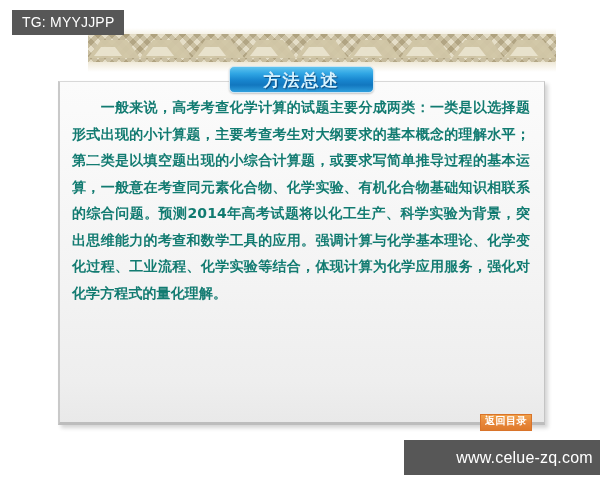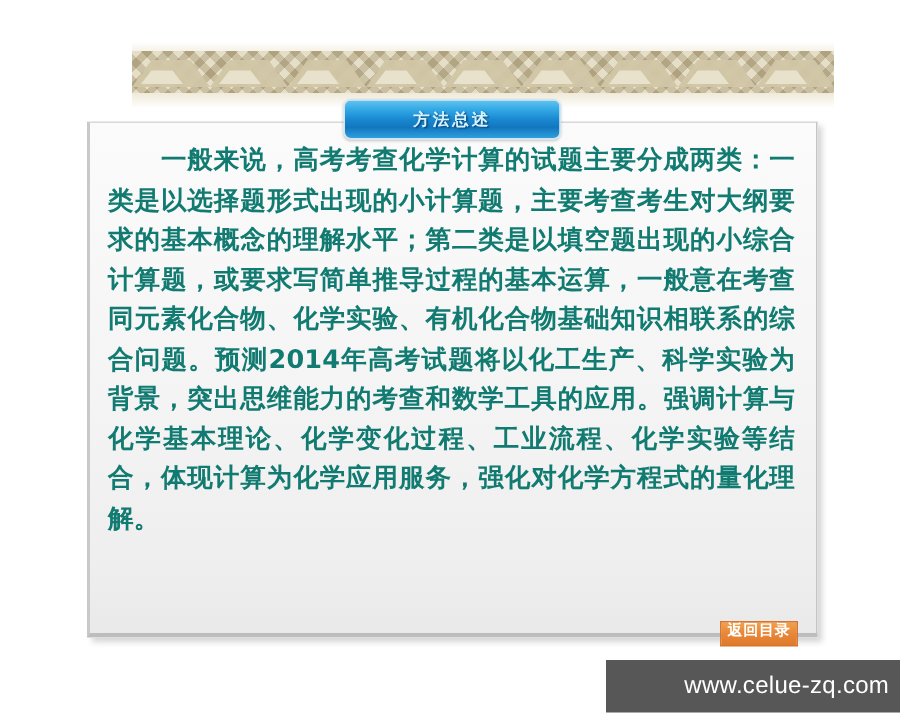--- a/index.html
+++ b/index.html
@@ -143,21 +143,21 @@
     box-shadow: 0 1px 2px rgba(0,0,0,0.22);
     display: flex;
     align-items: center;
     justify-content: center;
     z-index: 30;
     box-sizing: border-box;
   }
   .title-badge-text {
     color: #d7f2ff;
     font-family: "DejaVu Sans", "Liberation Sans", sans-serif;
-    font-size: 11px;
+    font-size: 17px;
     font-weight: bold;
     letter-spacing: 2px;
     text-shadow: 1px 1px 1px rgba(0,40,80,0.65);
     line-height: 18px;
     white-space: nowrap;
   }
 
   
   .content-panel {
     position: absolute;
@@ -180,21 +180,21 @@
     overflow: hidden;
   }
 
   .body-text {
     position: absolute;
     left: 12px;
     top: 12px;
     width: 458px;
     color: #127b71;
     font-family: "DejaVu Sans", "Liberation Sans", sans-serif;
-    font-size: 17px;
+    font-size: 14px;
     font-weight: bold;
     line-height: 26.5px;
     letter-spacing: 0.1px;
     text-align: justify;
     white-space: pre-wrap;
     word-break: break-all;
   }
 
   
   .return-button {
@@ -241,20 +241,21 @@
     line-height: 18px;
     letter-spacing: 0.2px;
     white-space: nowrap;
   }
 </style>
 </head>
 <body>
 
 <div id="stage">
 
+  <div class="tg-tag">TG: MYYJJPP</div>
 
   <div class="banner">
     <div class="banner-top-strip"></div>
     <div class="banner-ornament"></div>
     <div class="banner-tri-row">
       <span class="banner-tri"></span>
         <span class="banner-tri"></span>
         <span class="banner-tri"></span>
       <span class="banner-tri"></span>
         <span class="banner-tri"></span>

